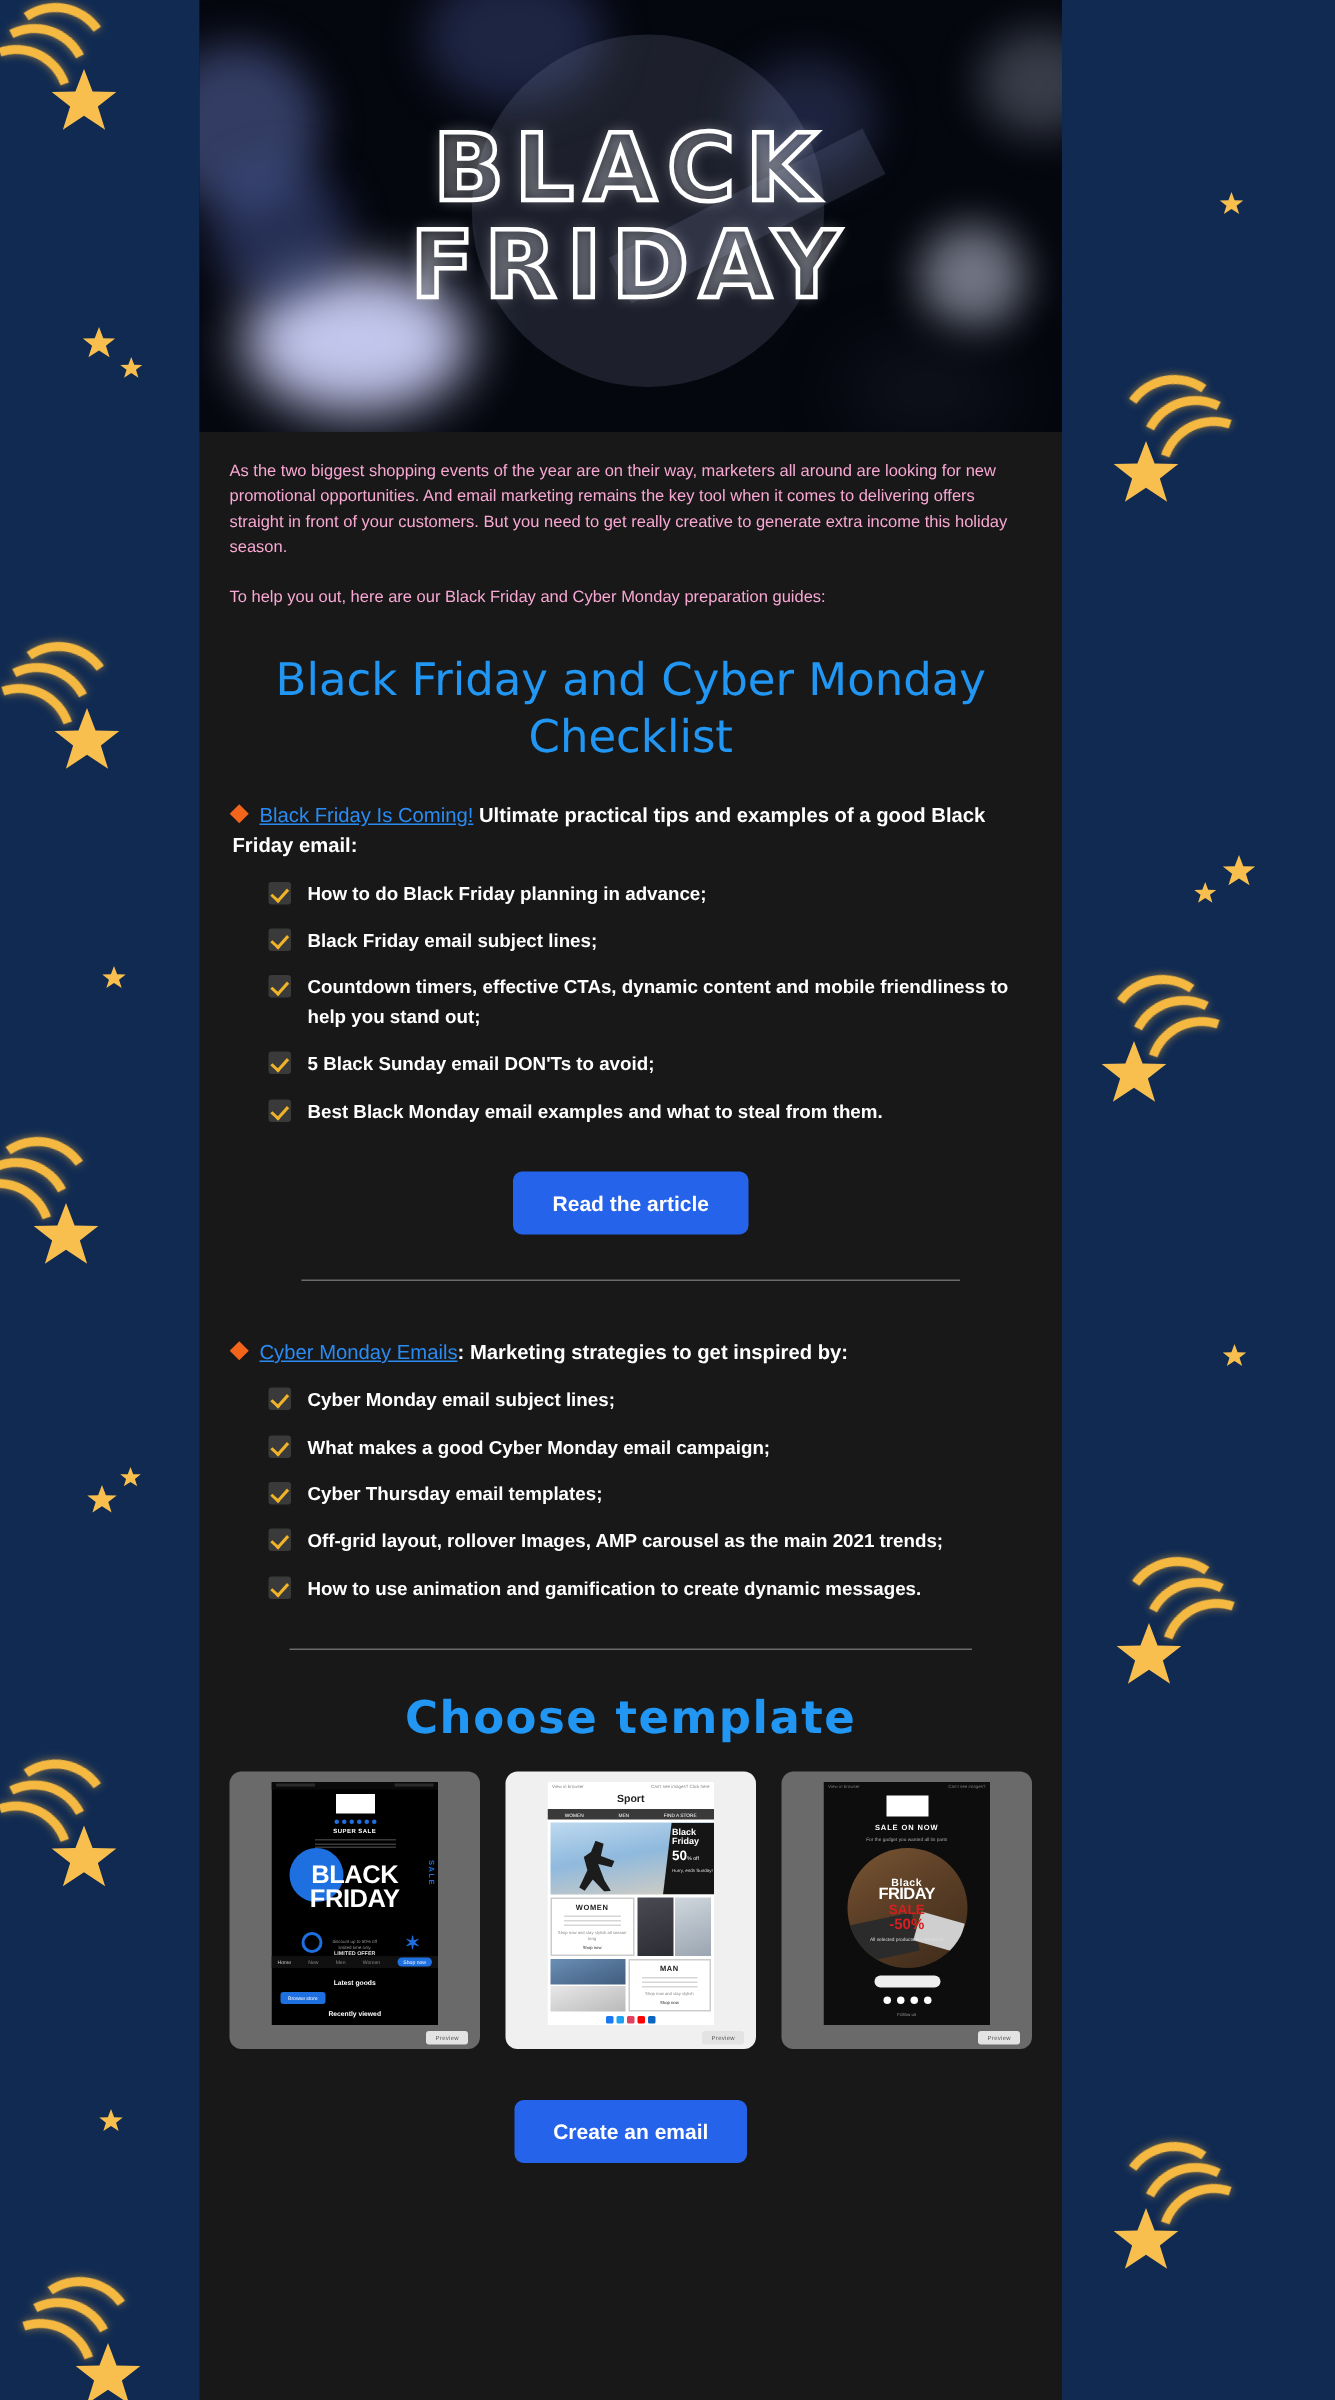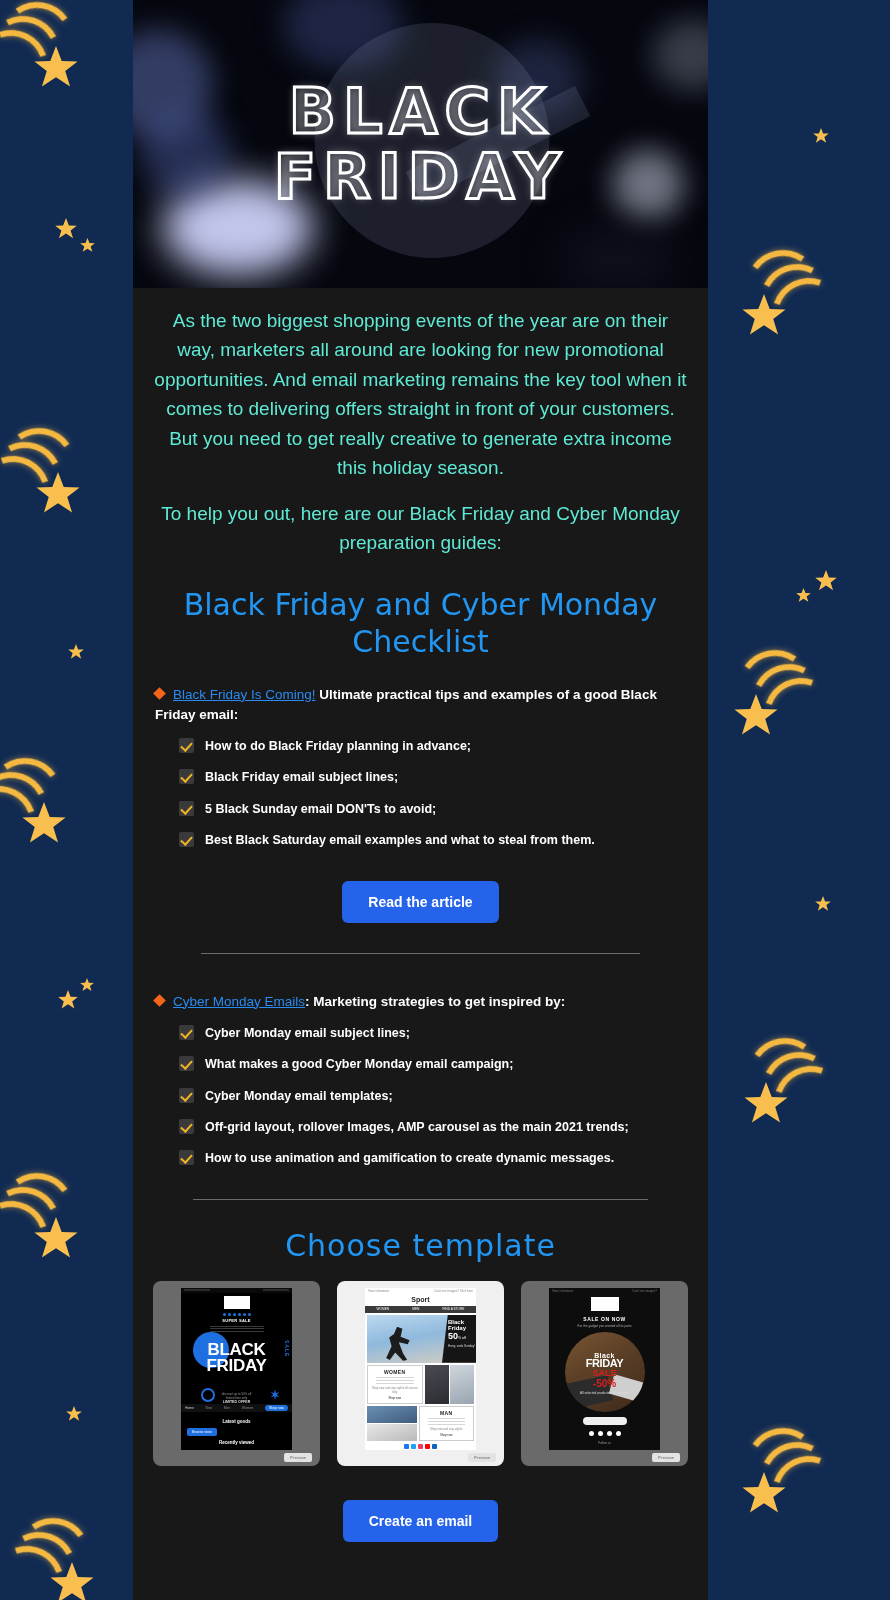--- a/index.html
+++ b/index.html
@@ -105,25 +105,24 @@
     color: transparent;
     -webkit-text-stroke: 3px #ffffff;
     text-shadow: 0 0 10px rgba(255,255,255,.35);
     line-height: 1.02;
   }
 
   
   .content { padding: 0 20px 40px; }
 
   .intro {
-    color: #5eead4;
-    font-size: 19px;
+    color: #f9a8d4;
+    font-size: 11px;
     line-height: 1.55;
     padding: 18px 0 0;
-    text-align: center;
   }
   .intro p + p { margin-top: 16px; }
 
   .checklist-title {
     font-family: "DejaVu Sans", sans-serif;
     color: #2196f3;
     font-size: 30px;
     font-weight: 400;
     text-align: center;
     line-height: 1.25;
@@ -190,21 +189,21 @@
     font-family: "Liberation Sans", sans-serif;
   }
 
   .rule { height: 1px; background: #6b6b6b; margin: 30px 48px 0; }
   .rule.wide { margin: 30px 40px 0; }
 
   .choose-title {
     font-family: "DejaVu Sans", sans-serif;
     color: #2196f3;
     font-size: 30px;
-    font-weight: 400;
+    font-weight: 700;
     letter-spacing: 1px;
     text-align: center;
     margin: 28px 0 18px;
   }
 
   .tpl-row { display: flex; justify-content: space-between; gap: 16px; }
   .tpl-card {
     width: 167px;
     height: 185px;
     background: #6a6a6a;
@@ -403,39 +402,39 @@
 
     <h1 class="checklist-title">Black Friday and Cyber Monday Checklist</h1>
 
     <div>
       <div class="sec-head">
         <span class="diamond-icon"></span><a class="sec-link" href="#">Black Friday Is Coming!</a><span> Ultimate practical tips and examples of a good Black Friday email:</span>
       </div>
       <ul class="checks">
         <li><span class="cbox"></span><span>How to do Black Friday planning in advance;</span></li>
         <li><span class="cbox"></span><span>Black Friday email subject lines;</span></li>
-        <li><span class="cbox"></span></li>
+        <li><span class="cbox"></span><span>Countdown timers, effective CTAs, dynamic content and mobile friendliness to help you stand out;</span></li>
         <li><span class="cbox"></span><span>5 Black Sunday email DON'Ts to avoid;</span></li>
-        <li><span class="cbox"></span><span>Best Black Saturday email examples and what to steal from them.</span></li>
+        <li><span class="cbox"></span><span>Best Black Monday email examples and what to steal from them.</span></li>
       </ul>
       <div class="btn-row">
         <button class="btn">Read the article</button>
       </div>
     </div>
 
     <div class="rule"></div>
 
     <div style="margin-top:38px;">
       <div class="sec-head">
         <span class="diamond-icon"></span><a class="sec-link" href="#">Cyber Monday Emails</a><span>: Marketing strategies to get inspired by:</span>
       </div>
       <ul class="checks">
         <li><span class="cbox"></span><span>Cyber Monday email subject lines;</span></li>
         <li><span class="cbox"></span><span>What makes a good Cyber Monday email campaign;</span></li>
-        <li><span class="cbox"></span><span>Cyber Monday email templates;</span></li>
+        <li><span class="cbox"></span><span>Cyber Thursday email templates;</span></li>
         <li><span class="cbox"></span><span>Off-grid layout, rollover Images, AMP carousel as the main 2021 trends;</span></li>
         <li><span class="cbox"></span><span>How to use animation and gamification to create dynamic messages.</span></li>
       </ul>
     </div>
 
     <div class="rule wide"></div>
 
     <h2 class="choose-title">Choose template</h2>
 
     <div class="tpl-row">

